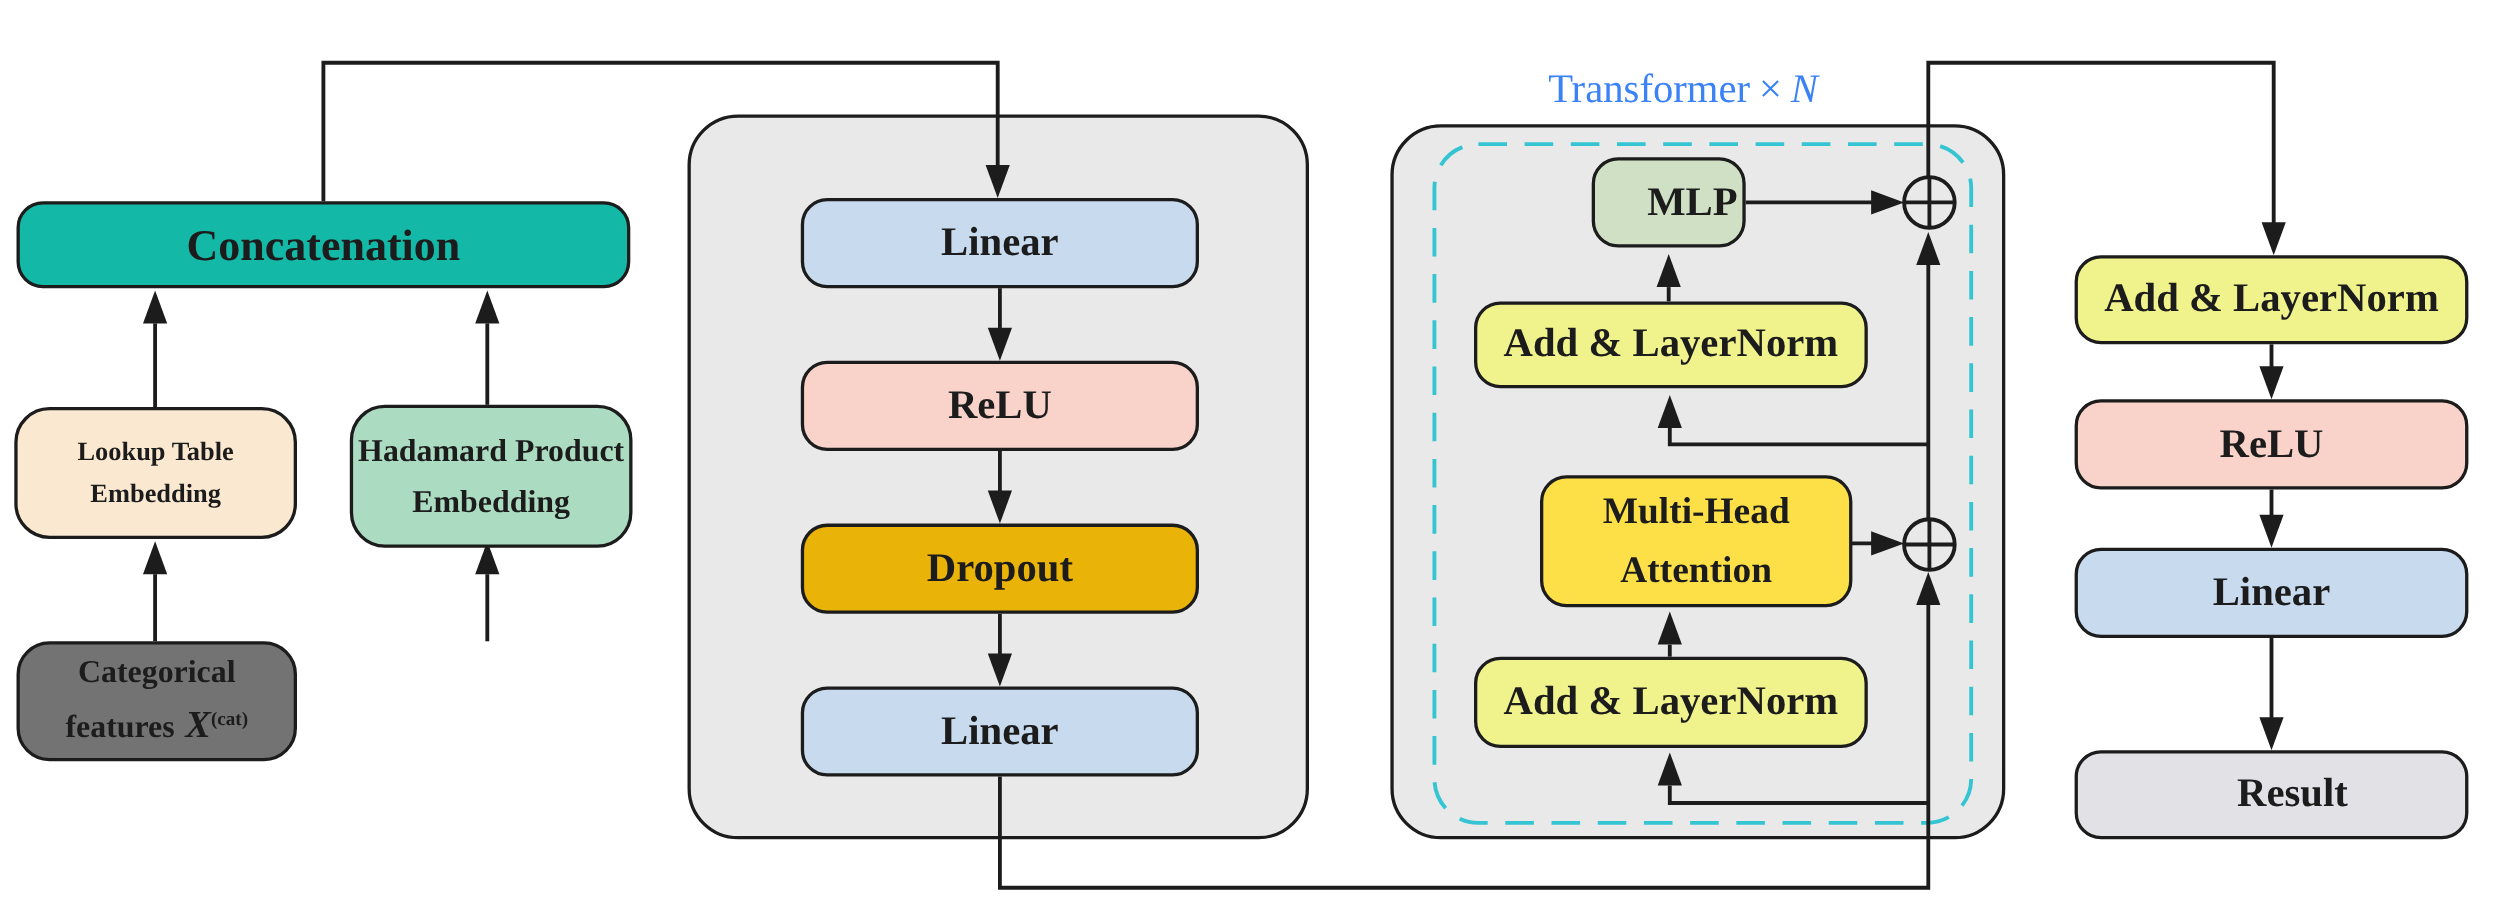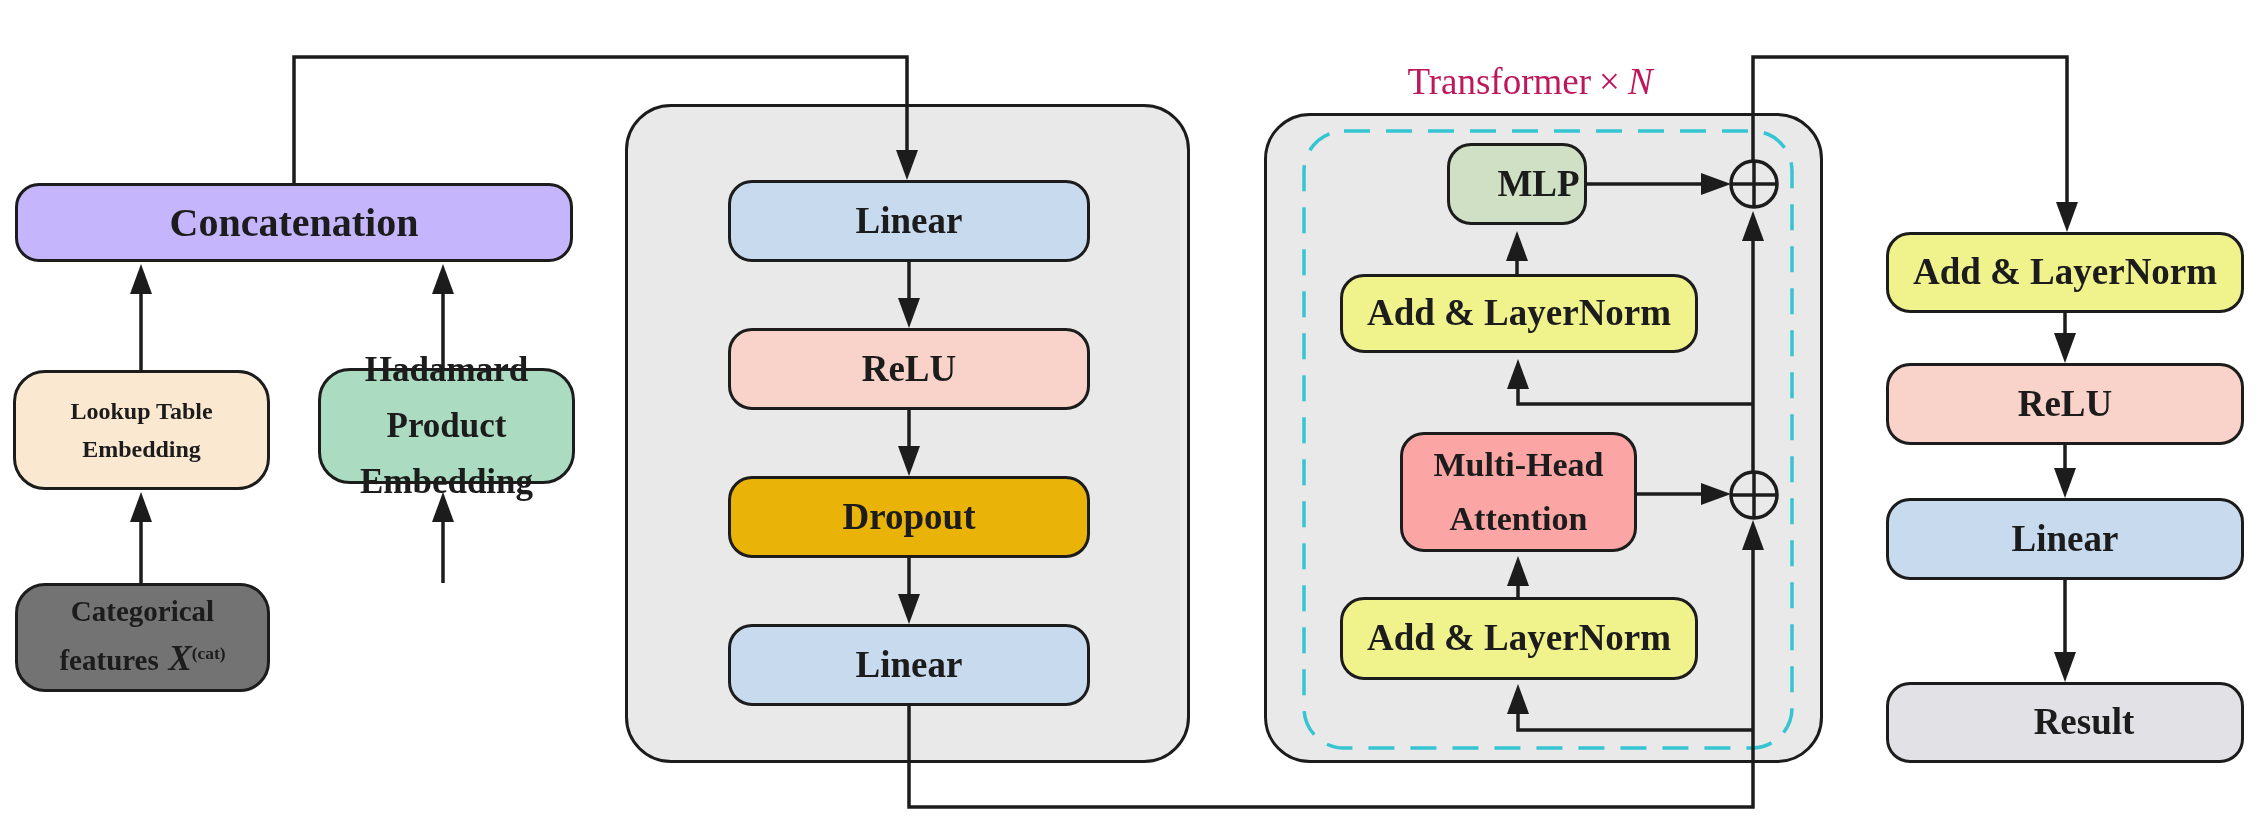--- a/index.html
+++ b/index.html
@@ -11,40 +11,40 @@
     position:absolute;background:#e9e9e9;border:3px solid #1c1c1c;border-radius:46px;
     box-sizing:border-box;z-index:1;
   }
   svg.wires{position:absolute;left:0;top:0;z-index:3;}
   .node{
     position:absolute;display:flex;align-items:center;justify-content:center;
     border:3px solid #1c1c1c;border-radius:24px;box-sizing:border-box;
     font-weight:bold;text-align:center;z-index:4;line-height:1.2;
   }
   .two-line{flex-direction:column;}
-  #concat{left:15px;top:183px;width:558px;height:79px;background:#c4b5fd;font-size:40px;}
+  #concat{left:15px;top:183px;width:558px;height:79px;background:#14b8a6;font-size:40px;}
   #lookup{left:13px;top:370px;width:257px;height:120px;background:#fbe8d1;font-size:24px;border-radius:32px;line-height:1.6;}
-  #hadamard{left:318px;top:368px;width:257px;height:116px;background:#abdcc1;font-size:35px;border-radius:32px;line-height:1.6;}
+  #hadamard{left:318px;top:368px;width:257px;height:130px;background:#abdcc1;font-size:29px;border-radius:32px;line-height:1.6;}
   #categorical{left:15px;top:583px;width:255px;height:109px;background:#737373;font-size:29px;border-radius:30px;line-height:1.5;}
   #numerical{left:317px;top:583px;width:255px;height:107px;background:#e3e3e8;font-size:29px;border-radius:30px;line-height:1.5;}
   #mlp-container{left:625px;top:104px;width:565px;height:659px;}
   #linear1{left:728px;top:180px;width:362px;height:82px;background:#c8daee;font-size:37px;}
   #relu1{left:728px;top:328px;width:362px;height:82px;background:#f9d3ca;font-size:37px;}
   #dropout{left:728px;top:476px;width:362px;height:82px;background:#eab308;font-size:37px;}
   #linear2{left:728px;top:624px;width:362px;height:82px;background:#c8daee;font-size:37px;}
   #tf-container{left:1264px;top:113px;width:559px;height:650px;}
   #tf-label{
     position:absolute;left:1330px;top:60px;width:400px;text-align:center;z-index:4;
-    font-size:37px;color:#be185d;font-weight:normal;
+    font-size:37px;color:#3b82f6;font-weight:normal;
   }
   #tf-label .times{margin:0 8px;}
   #tf-label i{font-style:italic;}
   #tf-mlp{left:1447px;top:143px;width:140px;height:82px;background:#cfe0c4;font-size:37px;padding-left:43px;}
   #aln-upper{left:1340px;top:274px;width:358px;height:79px;background:#f0f28c;font-size:37px;}
-  #mha{left:1400px;top:432px;width:237px;height:120px;background:#fca5a5;font-size:34px;line-height:1.6;}
+  #mha{left:1400px;top:432px;width:284px;height:120px;background:#fde047;font-size:34px;line-height:1.6;}
   #aln-lower{left:1340px;top:597px;width:358px;height:83px;background:#f0f28c;font-size:37px;}
   #aln-final{left:1886px;top:232px;width:358px;height:81px;background:#f0f28c;font-size:37px;}
   #relu-final{left:1886px;top:363px;width:358px;height:82px;background:#f9d3ca;font-size:37px;}
   #linear-final{left:1886px;top:498px;width:358px;height:82px;background:#c8daee;font-size:37px;}
   #result{left:1886px;top:682px;width:358px;height:81px;background:#e2e2e6;font-size:37px;padding-left:38px;}
   .var{font-style:italic;font-weight:bold;font-size:1.2em;margin-left:0.28em;}
   sup{font-weight:bold;font-size:0.6em;vertical-align:0.65em;letter-spacing:0;}
 </style>
 </head>
 <body>

